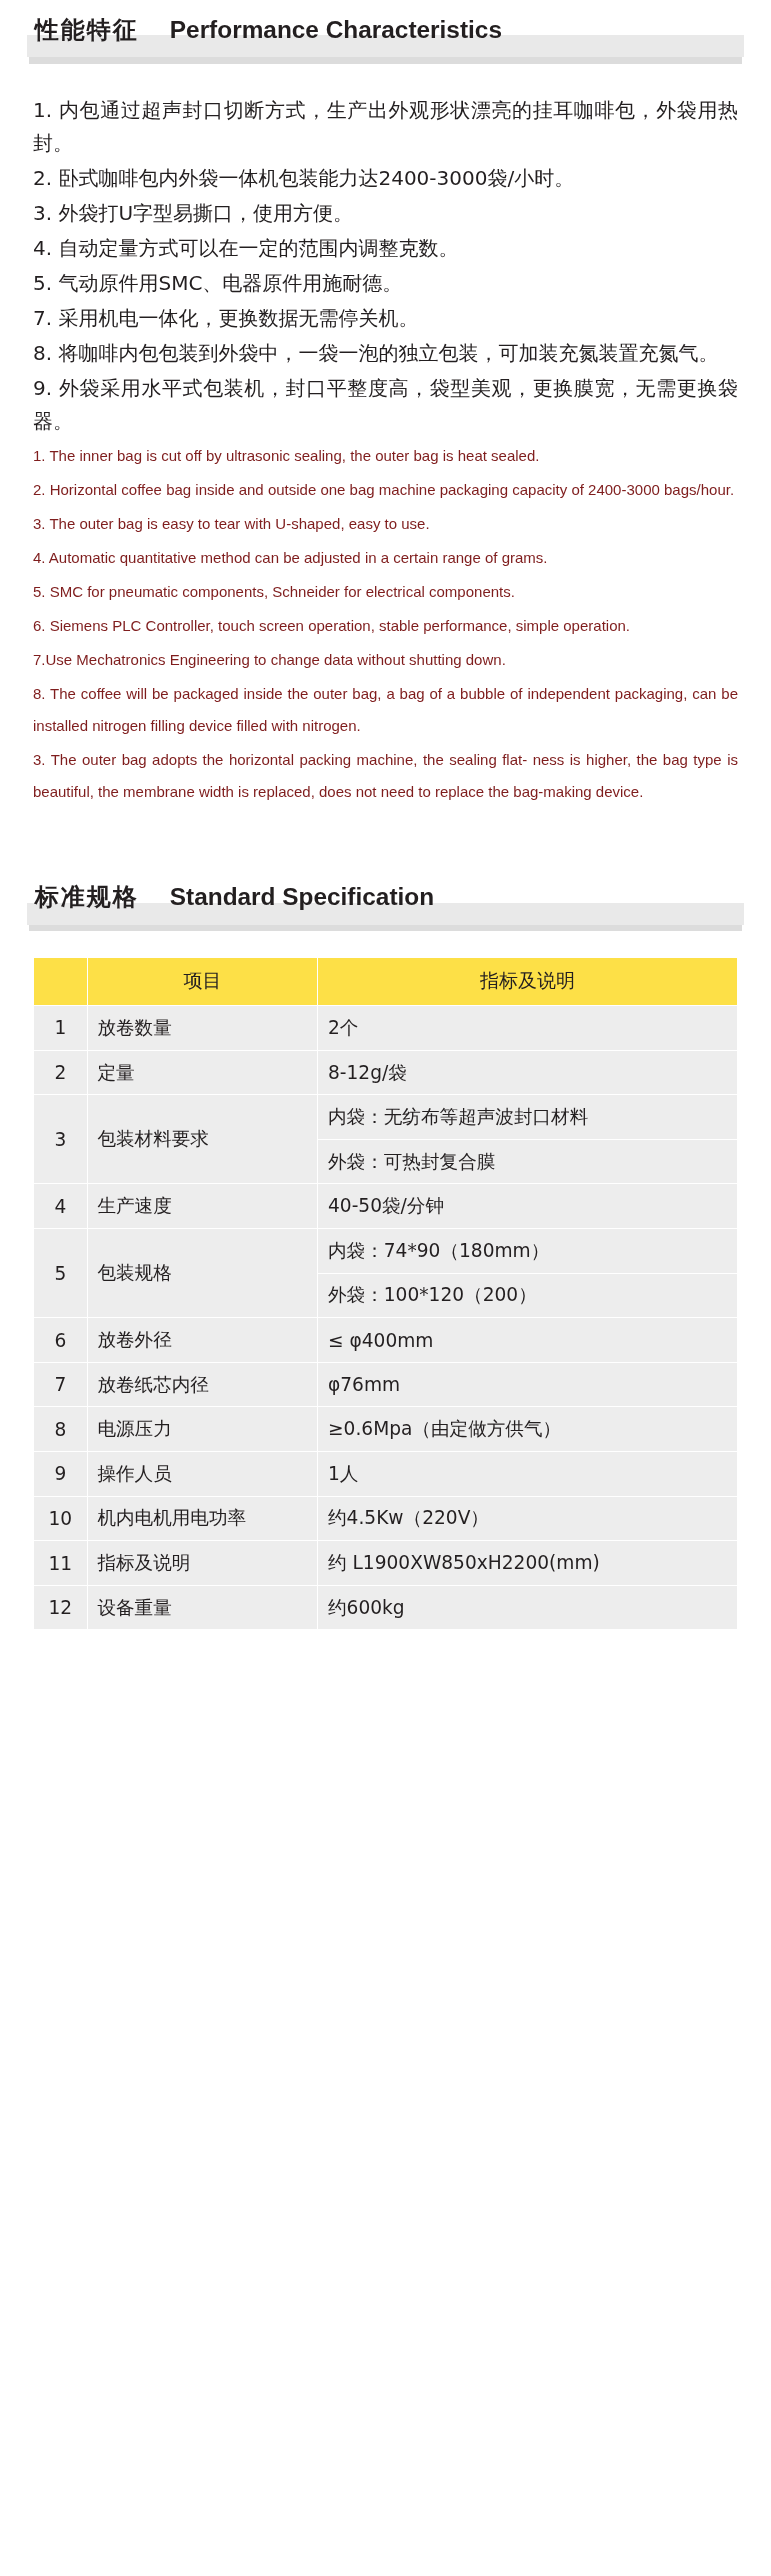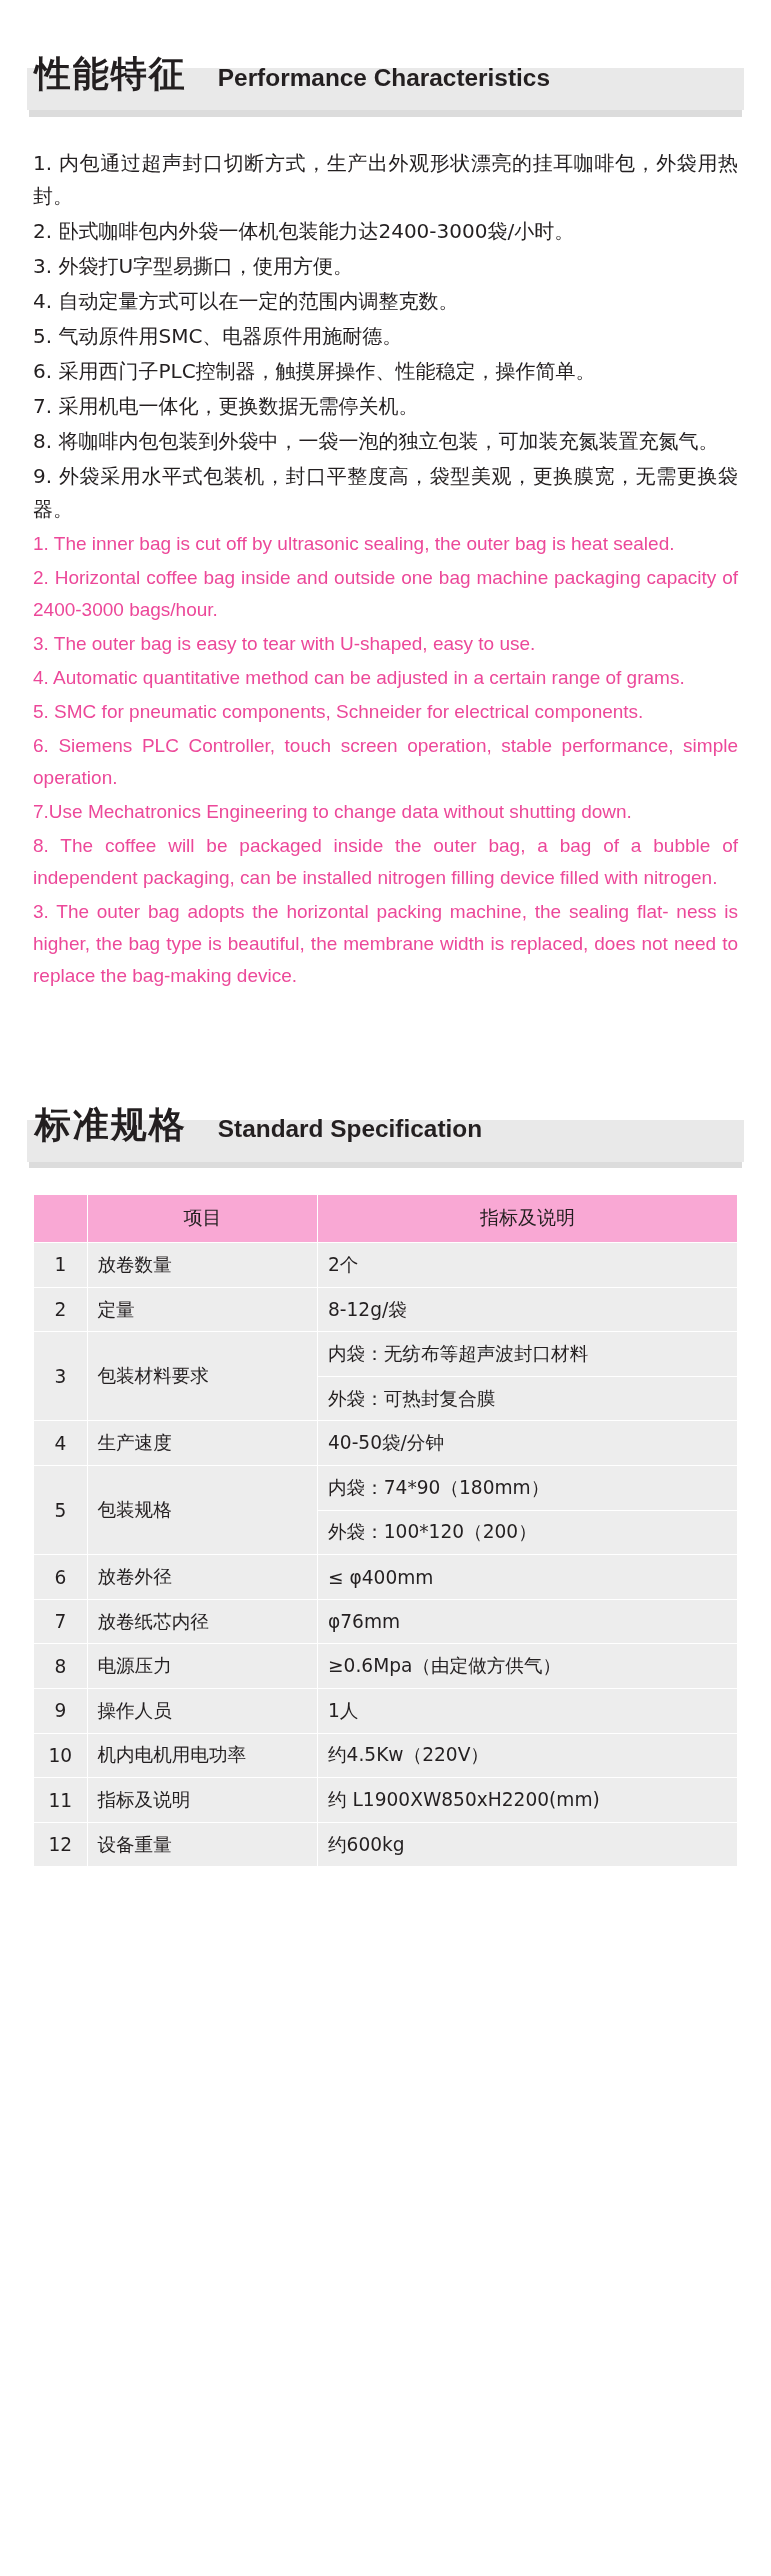--- a/index.html
+++ b/index.html
@@ -27,26 +27,25 @@
     padding: 0;
     position: relative;
   }
   .section-head .head-inner {
     display: flex;
     align-items: baseline;
     padding: 13.7px 5.9px 11.7px 7.8px;
   }
   .head-cn {
     font-family: "DejaVu Sans", "Liberation Sans", sans-serif;
-    font-size: 36px;
+    font-size: 24px;
     font-weight: bold;
     letter-spacing: 2px;
     color: #231f20;
     white-space: nowrap;
-    margin-top: 36px;
   }
   .head-en {
     font-size: 24.4px;
     font-weight: bold;
     color: #231f20;
     margin-left: 31px;
     white-space: nowrap;
   }
   .head-rule {
     height: 6.8px;
@@ -67,25 +66,25 @@
   }
   p.cn {
     font-family: "DejaVu Sans", "Liberation Sans", sans-serif;
     font-size: 20px;
     line-height: 33px;
     margin: 0 0 2px 0;
     text-align: justify;
     color: #231f20;
   }
   p.en {
-    font-size: 19px;
+    font-size: 15px;
     line-height: 32px;
     margin: 0 0 2px 0;
     text-align: justify;
-    color: #ec4899;
+    color: #7f1d1d;
   }
 
   .spacer-60 { height: 57px; }
   .spacer-30 { height: 25.4px; }
 
   
   .table-wrap {
     margin: 25.4px 33px 0 33px;
   }
   table.spec {
@@ -96,21 +95,21 @@
   }
   table.spec td, table.spec th {
     border: 1px solid #ffffff;
     padding: 8.8px 9.8px;
     background: #ededed;
     color: #231f20;
     font-weight: normal;
     vertical-align: middle;
   }
   table.spec tr.header td {
-    background: #f9a8d4;
+    background: #fde047;
     text-align: center;
     font-size: 19px;
     padding: 10.7px 9.8px;
   }
   td.num {
     width: 33px;
     text-align: center;
     background: #ededed;
   }
   td.item {
@@ -134,21 +133,20 @@
   <div class="section-head">
     <div class="head-rule"></div>
   </div>
 
   <div class="content">
     <p class="cn">1. 内包通过超声封口切断方式，生产出外观形状漂亮的挂耳咖啡包，外袋用热封。</p>
     <p class="cn">2. 卧式咖啡包内外袋一体机包装能力达2400-3000袋/小时。</p>
     <p class="cn">3. 外袋打U字型易撕口，使用方便。</p>
     <p class="cn">4. 自动定量方式可以在一定的范围内调整克数。</p>
     <p class="cn">5. 气动原件用SMC、电器原件用施耐德。</p>
-    <p class="cn">6. 采用西门子PLC控制器，触摸屏操作、性能稳定，操作简单。</p>
     <p class="cn">7. 采用机电一体化，更换数据无需停关机。</p>
     <p class="cn">8. 将咖啡内包包装到外袋中，一袋一泡的独立包装，可加装充氮装置充氮气。</p>
     <p class="cn">9. 外袋采用水平式包装机，封口平整度高，袋型美观，更换膜宽，无需更换袋器。</p>
 
     <p class="en">1. The inner bag is cut off by ultrasonic sealing, the outer bag is heat sealed.</p>
     <p class="en">2. Horizontal coffee bag inside and outside one bag machine packaging capacity of 2400-3000 bags/hour.</p>
     <p class="en">3. The outer bag is easy to tear with U-shaped, easy to use.</p>
     <p class="en">4. Automatic quantitative method can be adjusted in a certain range of grams.</p>
     <p class="en">5. SMC for pneumatic components, Schneider for electrical components.</p>
     <p class="en">6. Siemens PLC Controller, touch screen operation, stable performance, simple operation.</p>

